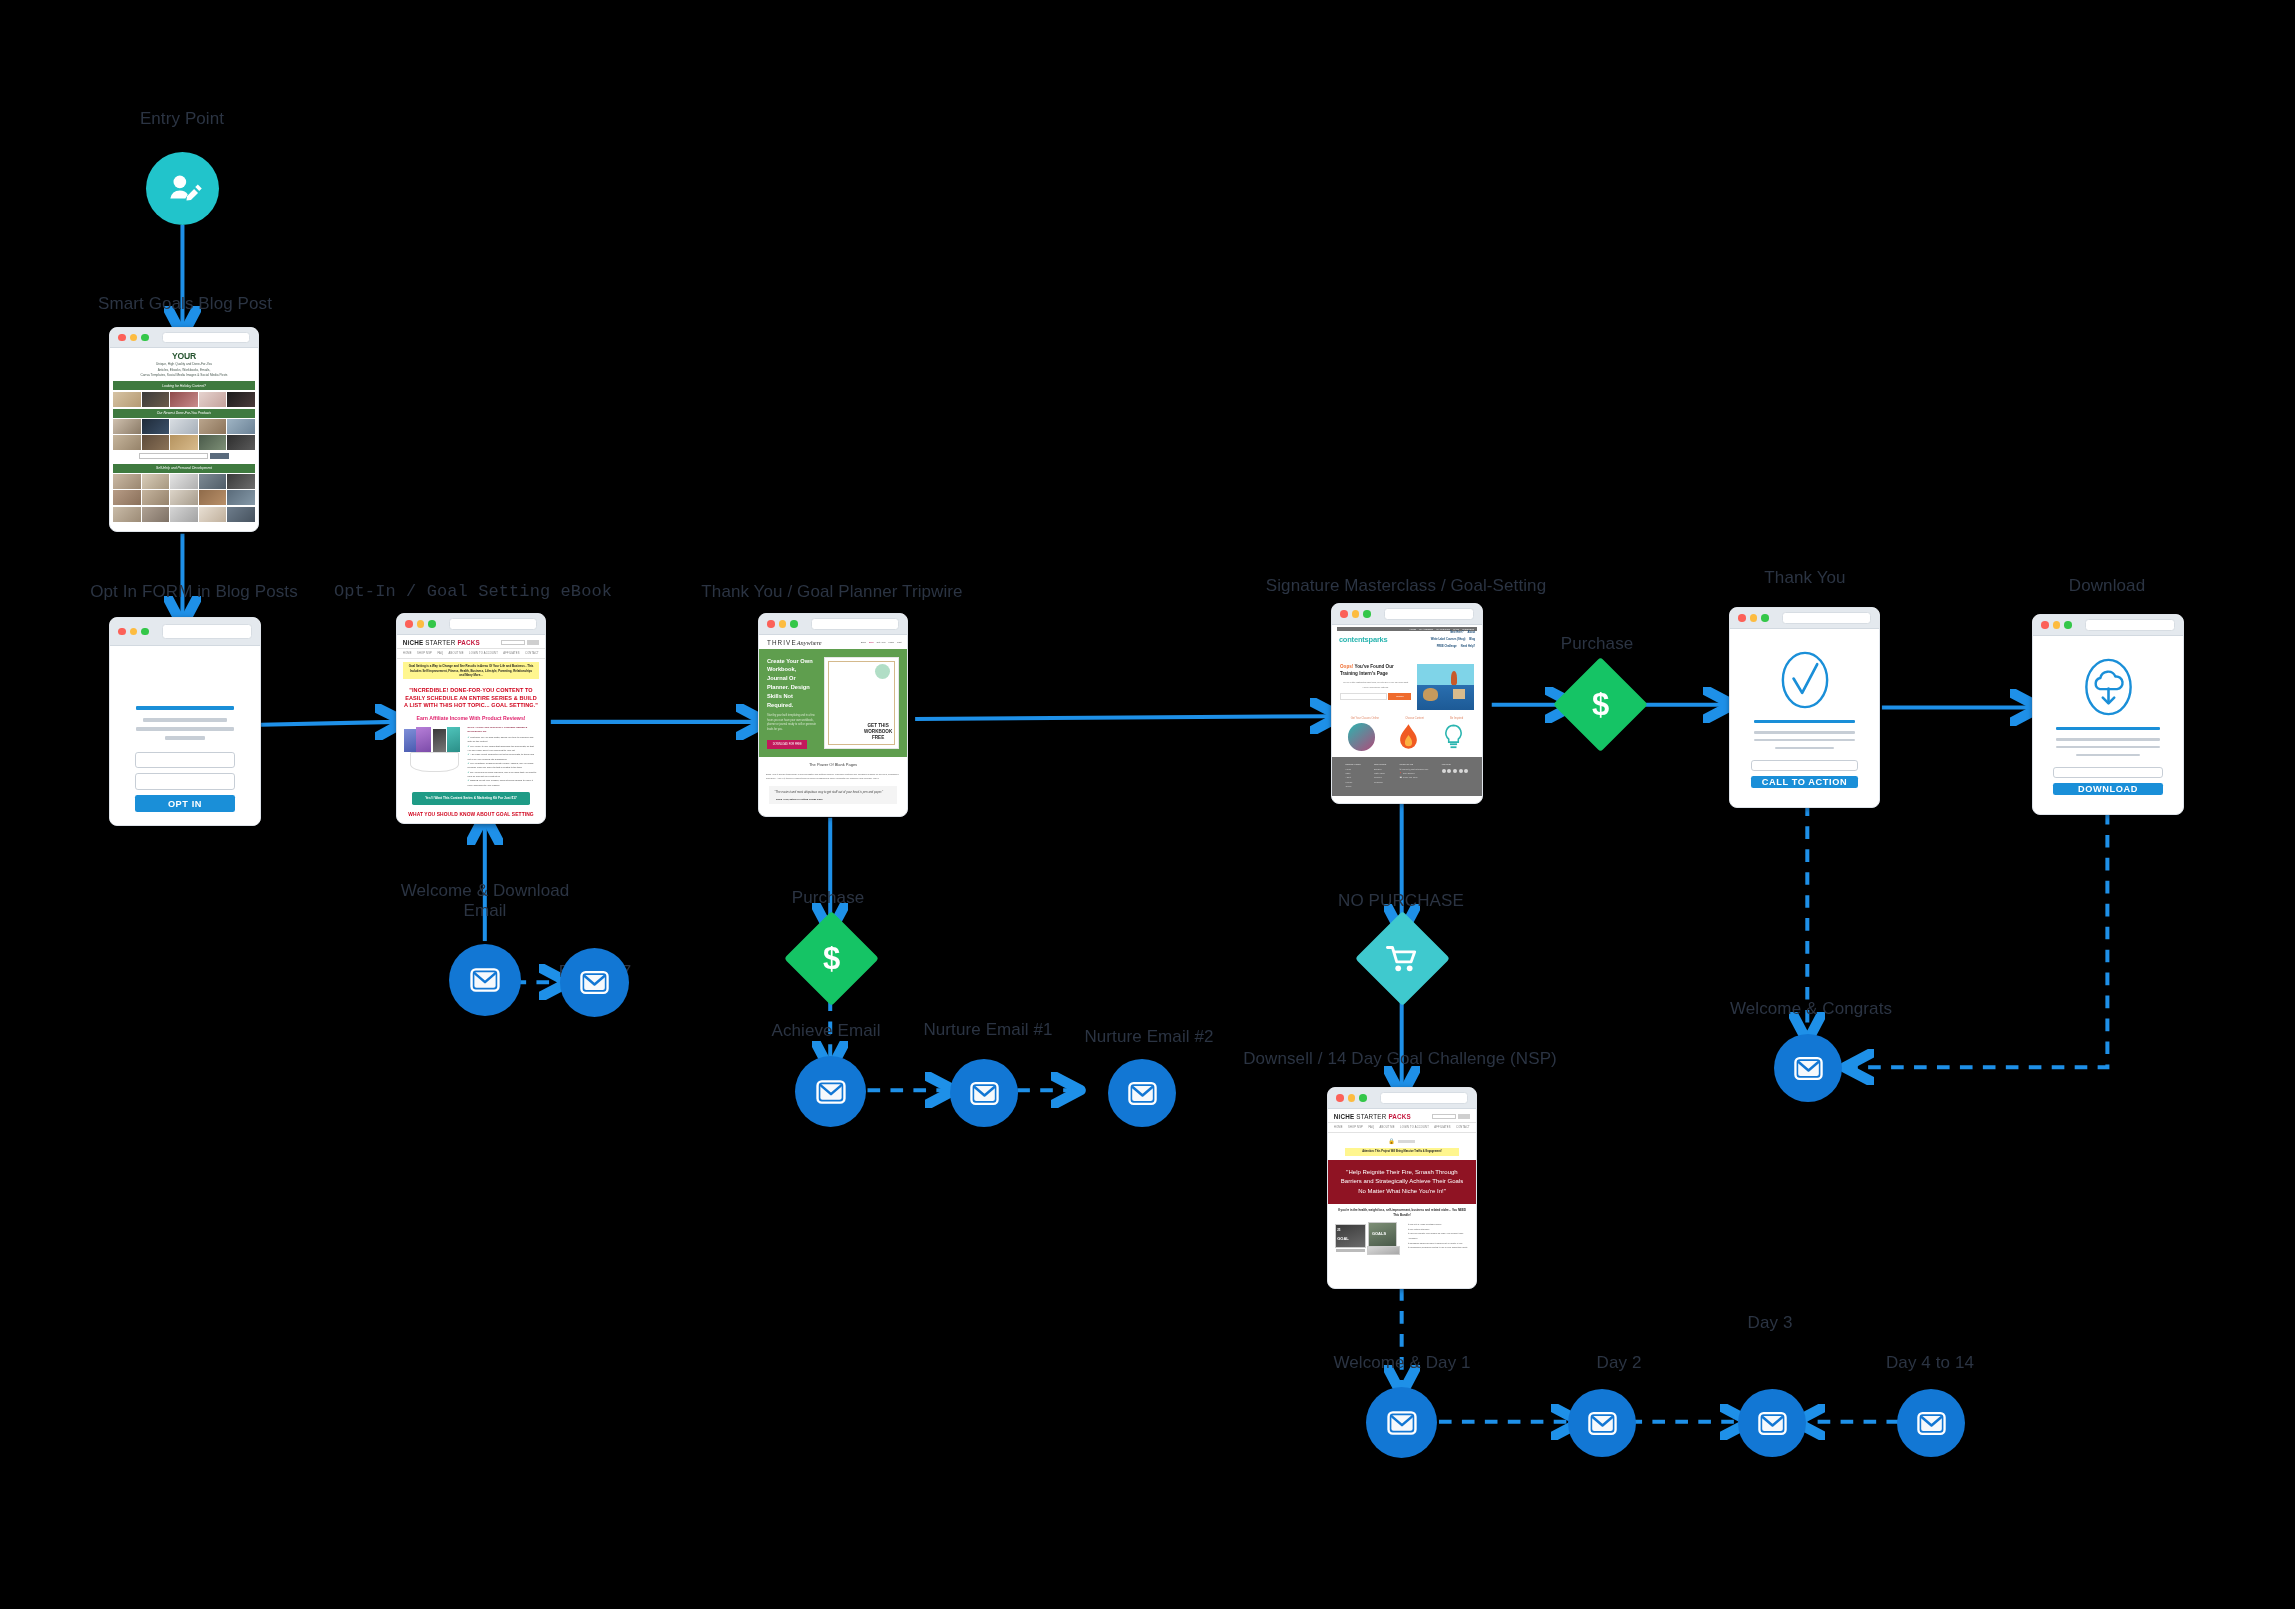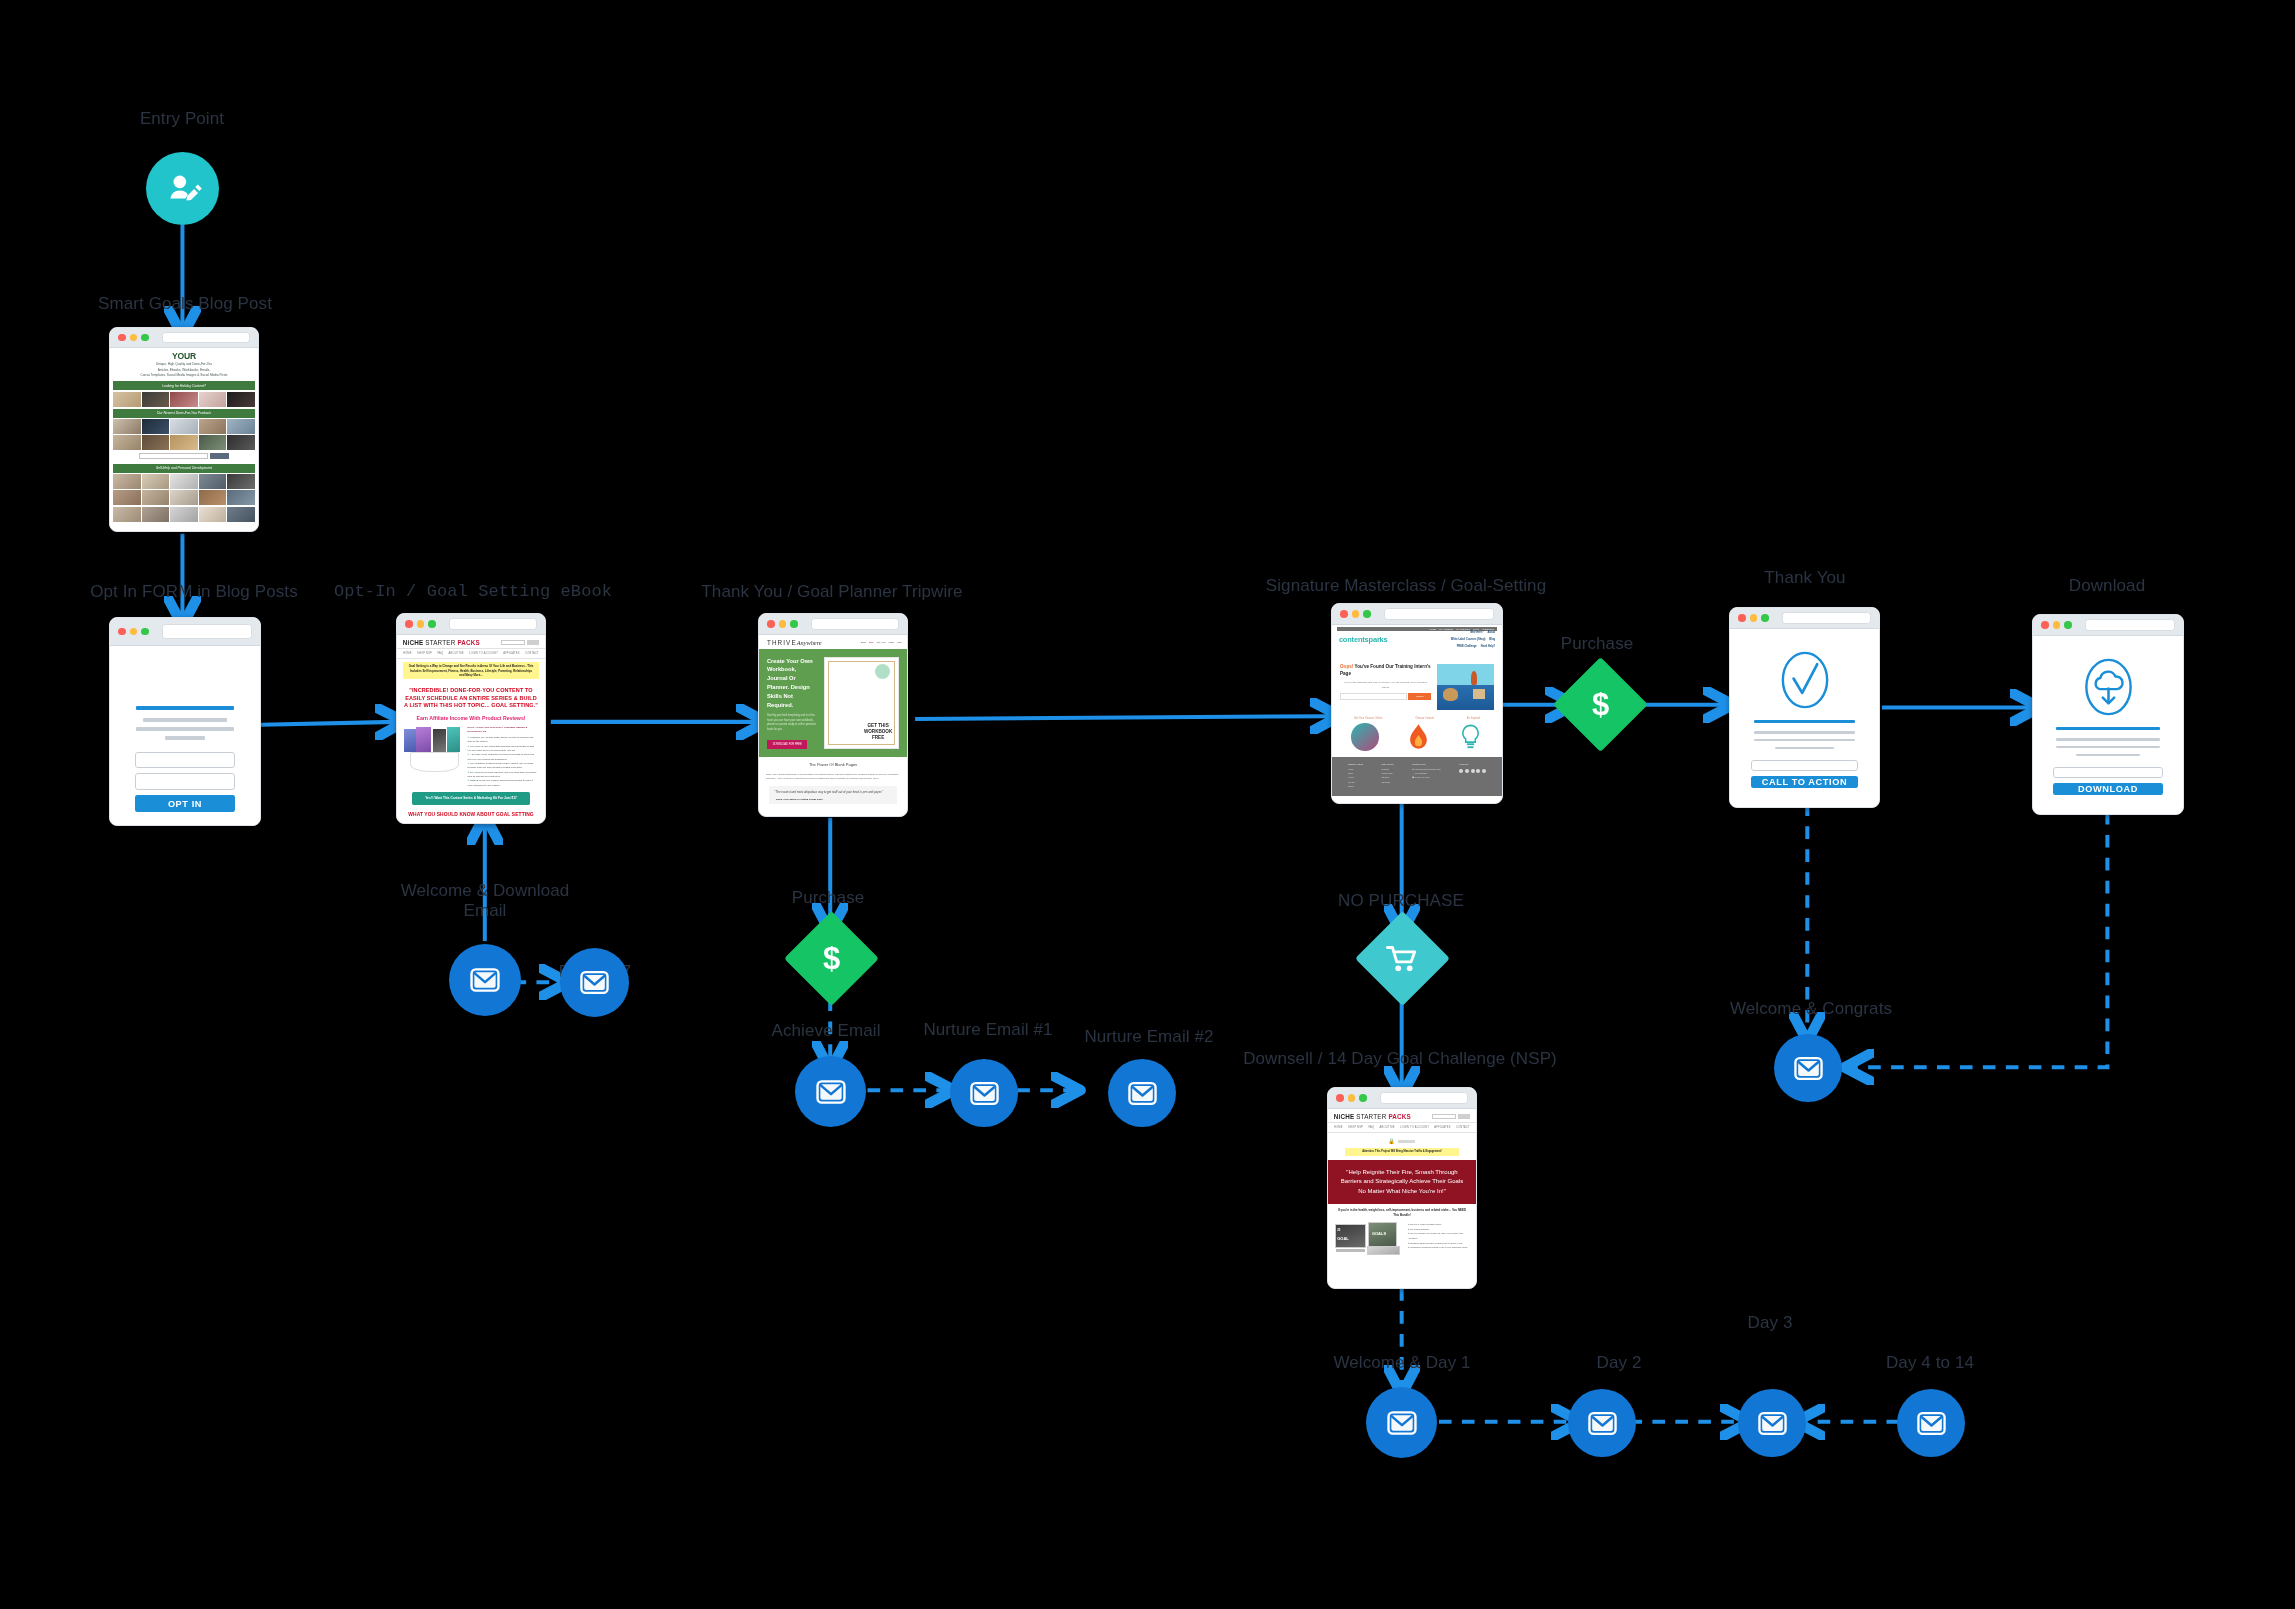--- a/index.html
+++ b/index.html
@@ -435,21 +435,21 @@
       <div class="body-txt">Each year it seems technology is moving faster and getting smaller. Calendar features are considered basic on devices, wearables and more. And yet, there's a rising trend in good old fashioned paper products like planners and journals. Why?</div>
       <div style="background:#f4f4f4;margin:2.3px 10.3px;padding:4px 5.2px;">
         <div style="font-size:2.9px;font-style:italic;color:#444;line-height:1.8;">"The easiest and most ubiquitous way to get stuff out of your head is pen and paper."</div>
         <div style="font-size:2.3px;font-weight:700;color:#333;margin-top:2.3px;">- David Allen, author of Getting Things Done</div>
       </div>
       <div class="body-txt">This is so true because good old fashioned pen and paper requires no power nor internet to operate &amp; has no program-specific limitations. Remember a time when you need to enter some data into your app but the app doesn't have the option? On paper you can write in the margins, or a corner or a different space. Taking no more than a few seconds.</div>
 
     </div>
   </div>
 
-  <div class="browser" style="left:1331px; top:603px; width:172px; height:201px;">
+  <div class="browser" style="left:1331px; top:603px; width:152px; height:201px;">
     <div class="bbar" style="height:20.7px;">
       <span class="dot r"></span>
       <span class="dot y"></span>
       <span class="dot g"></span>
       <span class="urlbar" style="height:12px;"></span>
     </div>
     <div class="bbody">
       <div style="display:flex;justify-content:flex-end;gap:3.4px;font-size:2.1px;color:#fff;background:#6f6f6f;margin:2.3px 4.6px 0;padding:1.1px 3.4px;">
         <span>HOME</span>
         <span>MY ACCOUNT</span>

